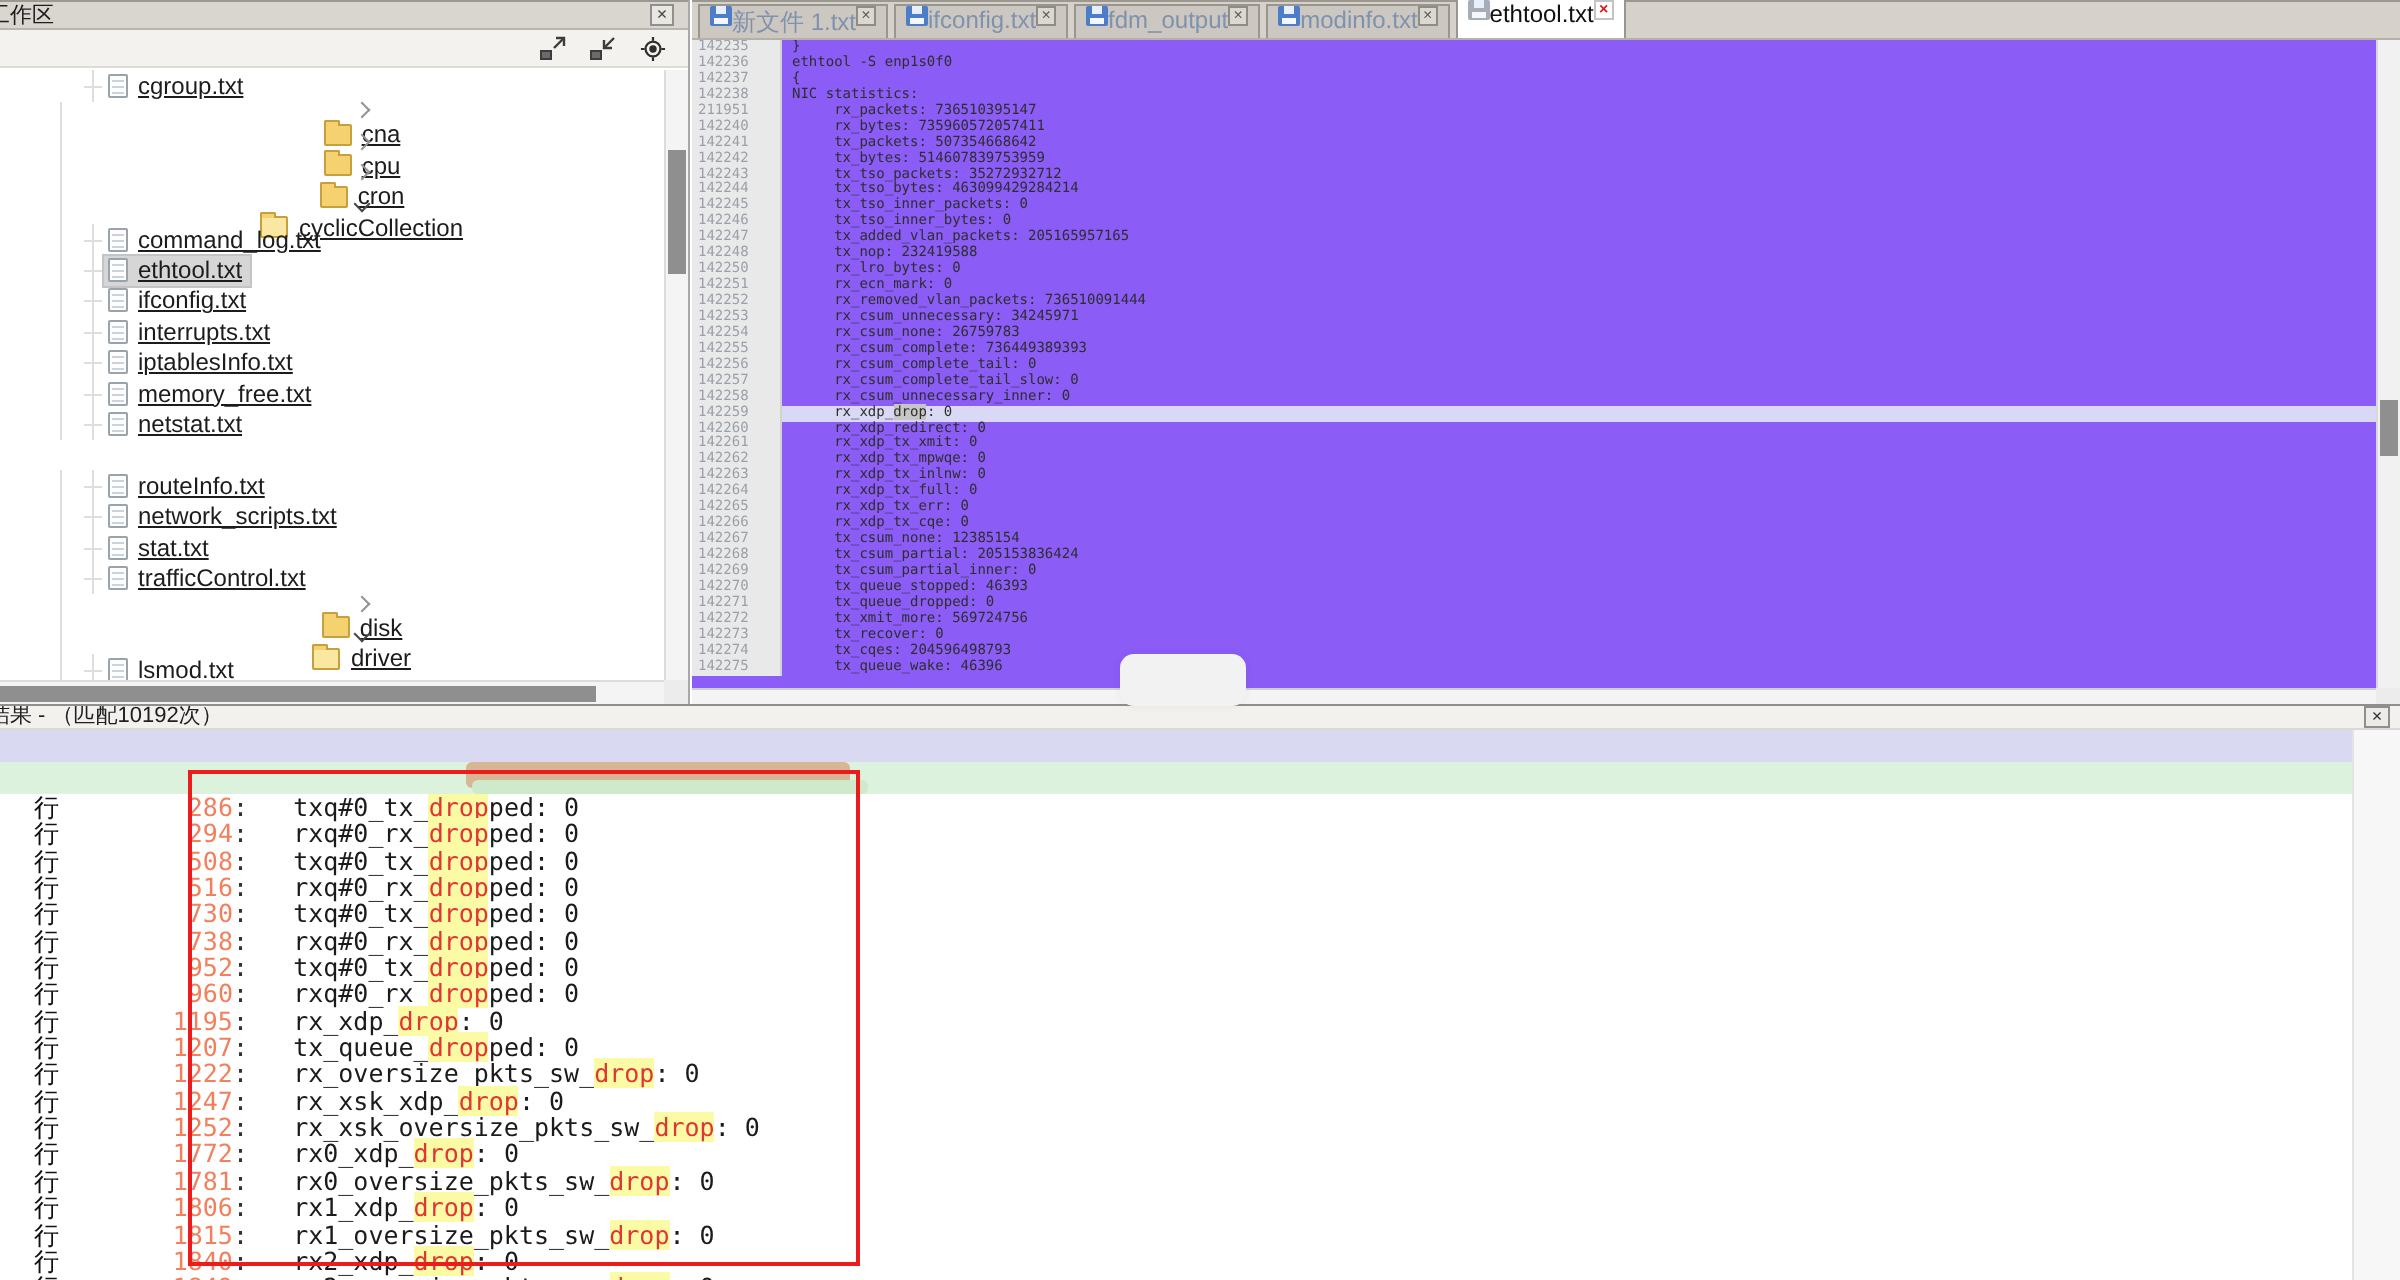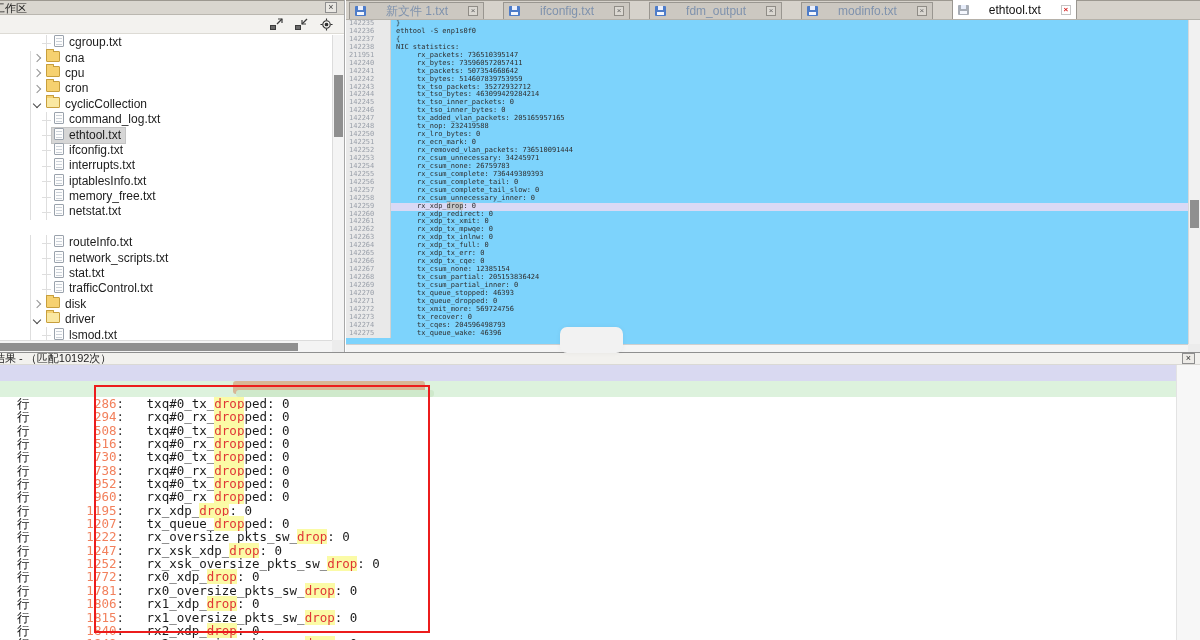--- a/index.html
+++ b/index.html
@@ -9,52 +9,52 @@
   
   .workspace{position:absolute;left:0;top:0;width:345px;height:352px;background:#fff;border-right:1px solid #a8a8a8;box-sizing:border-box;}
   .ws-titlebar{height:15px;background:#d9d6cf;border-top:1px solid #9c9890;border-bottom:1px solid #bab7b0;position:relative;overflow:hidden;font-size:11px;line-height:14px;color:#1d1d1d;box-sizing:border-box;}
   .ws-title{margin-left:-6px;white-space:pre;}
   .ws-close{position:absolute;right:7px;top:1px;width:12px;height:11px;border:1px solid #8f8f8f;background:#e9e7e2;font-size:9px;line-height:9px;text-align:center;color:#444;box-sizing:border-box;}
   .ws-toolbar{height:19px;background:#f3f2ef;border-bottom:1px solid #dddbd5;display:flex;justify-content:flex-end;align-items:center;gap:10px;padding-right:10px;box-sizing:border-box;}
   .tbico{width:15px;height:13px;display:block;}
   .ws-tree{position:absolute;top:35px;left:0;right:12px;bottom:12px;overflow:hidden;font-size:12px;color:#1c1c1c;}
   .vline{position:absolute;width:1px;background:#dedede;}
   .t-row{height:15.4px;display:flex;align-items:center;position:relative;white-space:nowrap;}
-  .t-folder{padding-left:32px;}
+  .t-folder{padding-left:32px;flex-direction:column;}
   .t-file{padding-left:52px;}
   .t-file::before{content:"";position:absolute;left:42px;top:50%;width:9px;height:1px;background:#dedede;}
   .t-spacer{background:#fff;}
   .chev{width:10px;height:10px;margin-right:2px;position:relative;flex:0 0 10px;}
   .chev::before{content:"";position:absolute;left:2px;top:2px;width:5px;height:5px;border-right:1.4px solid #939393;border-bottom:1.4px solid #939393;transform:rotate(-45deg);}
   .expanded .chev::before{transform:rotate(45deg);border-color:#474747;}
-  .t-inner{display:flex;height:15px;padding:0 4px 0 2px;}
+  .t-inner{display:flex;align-items:center;height:15px;padding:0 4px 0 2px;text-decoration:underline;}
   .t-inner.sel{background:#d6d6d6;outline:1px solid #c4c4c4;}
   .icon-file{width:10px;height:12px;background:#fdfdfd;border:1px solid #9aa2ac;border-radius:1px;margin-right:5px;position:relative;flex:0 0 10px;box-sizing:border-box;}
   .icon-file::after{content:"";position:absolute;left:1px;right:1px;top:2px;height:7px;background:repeating-linear-gradient(to bottom,#ccd2d9 0 1px,transparent 1px 3px);}
   .icon-folder{width:14px;height:11px;margin-right:5px;position:relative;background:#f6d170;border:1px solid #c79f3d;border-radius:1px;flex:0 0 14px;box-sizing:border-box;}
   .icon-folder::before{content:"";position:absolute;top:-3px;left:-1px;width:6px;height:2px;background:#f6d170;border:1px solid #c79f3d;border-bottom:none;border-radius:1px 1px 0 0;}
   .icon-folder.openf{background:#fae8a2;}
   .ws-vscroll{position:absolute;top:35px;right:0;width:12px;bottom:12px;background:#f4f4f4;border-left:1px solid #dcdcdc;box-sizing:border-box;}
   .ws-vscroll .thumb{position:absolute;top:40px;left:1px;right:1px;height:62px;background:#8f8f8f;}
   .ws-hscroll{position:absolute;left:0;bottom:0;height:12px;right:12px;background:#f4f4f4;border-top:1px solid #dcdcdc;box-sizing:border-box;}
   .ws-hscroll .thumb{position:absolute;left:0;top:2px;bottom:1px;width:298px;background:#8f8f8f;}
   .ws-corner{position:absolute;right:0;bottom:0;width:12px;height:12px;background:#ececec;}
 
   
   .editor{position:absolute;left:346px;top:0;right:0;height:352px;background:#fff;}
   .tab-bar{height:20px;background:#d6d2cb;border-top:1px solid #9c9890;border-bottom:1px solid #b5b1a9;display:flex;align-items:flex-end;padding-left:3px;box-sizing:border-box;}
-  .tab{height:16px;display:flex;align-items:center;gap:20px;padding:0 5px;background:#ccc8c1;border:1px solid #999690;border-bottom:none;margin-right:19px;font-size:12px;color:#7f92ad;white-space:nowrap;}
+  .tab{height:16px;display:flex;gap:0;padding:0 5px;background:#ccc8c1;border:1px solid #999690;border-bottom:none;margin-right:3px;font-size:12px;color:#7f92ad;white-space:nowrap;}
   .tab.active{height:19px;background:#fff;color:#101010;}
   .floppy{width:11px;height:10px;background:#4d7cc9;position:relative;border-radius:1px;flex:0 0 11px;}
   .floppy::before{content:"";position:absolute;top:0;left:3px;width:5px;height:4px;background:#e8eefc;}
   .floppy::after{content:"";position:absolute;bottom:1px;left:2px;width:7px;height:3px;background:#f4f7fe;}
   .tab.active .floppy{background:#a7adb6;}
   .tab-close{width:10px;height:10px;border:1px solid #8f8c86;font-size:8px;line-height:8px;text-align:center;color:#5e5e5e;background:#dbd8d2;box-sizing:border-box;}
   .tab.active .tab-close{color:#d41f1f;font-weight:bold;background:#fff;border-color:#c4c4c4;}
-  .editor-body{position:absolute;top:20px;left:0;right:12px;bottom:8px;overflow:hidden;background:#7dd3fc;}
+  .editor-body{position:absolute;top:20px;left:0;right:12px;bottom:8px;overflow:hidden;background:#8b5cf6;}
   .code-line{display:flex;height:7.95px;font-family:"DejaVu Sans Mono","Liberation Mono",monospace;font-size:7px;line-height:7.95px;white-space:pre;}
   .ln{flex:0 0 45px;background:#e9e9e9;color:#9aa0aa;padding-left:3px;border-right:1px solid #d2d2d2;box-sizing:border-box;}
   .lcode{flex:1;padding-left:5px;color:#2e2e2e;}
   .code-line.current .lcode{background:#d9d9f5;}
   .lcode .match{background:#c6c6c6;}
   .ed-vscroll{position:absolute;top:20px;right:0;width:12px;bottom:8px;background:#f1f1f1;border-left:1px solid #d8d8d8;box-sizing:border-box;}
   .ed-vscroll .thumb{position:absolute;left:1px;right:1px;top:180px;height:28px;background:#8f8f8f;}
   .ed-hscroll{position:absolute;left:0;right:12px;bottom:0;height:8px;background:#f4f4f4;border-top:1px solid #cfcfcf;box-sizing:border-box;}
   .ed-corner{position:absolute;right:0;bottom:0;width:12px;height:8px;background:#ececec;}
   .ed-redact{position:absolute;left:214px;top:327px;width:63px;height:26px;background:#f2f2f2;border-radius:7px;box-shadow:0 0 5px rgba(0,0,0,0.05);z-index:4;}

